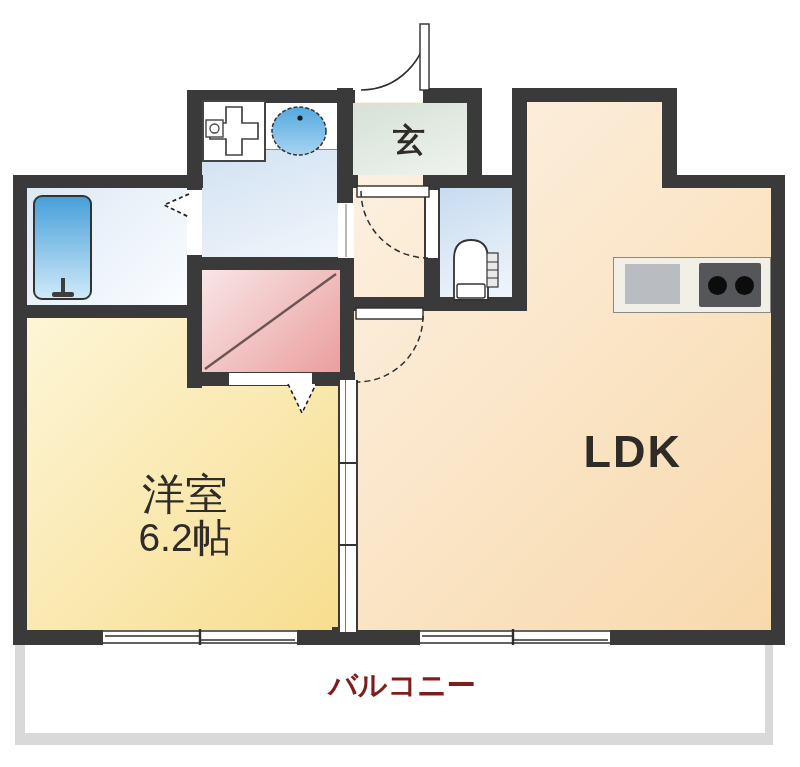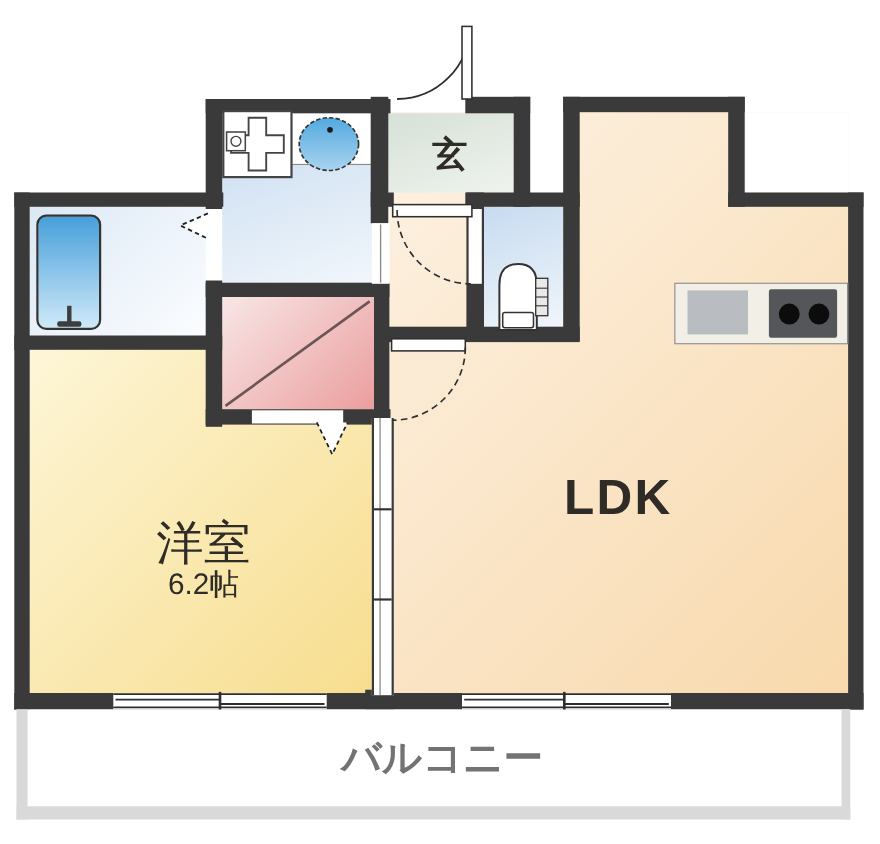--- a/index.html
+++ b/index.html
@@ -74,24 +74,24 @@
   #balcony{left:15px;top:645px;width:758px;height:100px;background:#fff;box-sizing:border-box;
            border-left:10px solid var(--balcony-border,#d9d9d9);
            border-right:8px solid var(--balcony-border,#d9d9d9);
            border-bottom:12px solid var(--balcony-border,#d9d9d9);}
   
   .lbl{position:absolute;color:var(--text,#2f2b27);text-align:center;line-height:1.08;}
   #lbl-genkan{left:379px;top:123px;width:60px;font-size:32px;font-weight:600;}
   #lbl-wic{left:205px;top:308px;width:130px;font-size:35px;font-weight:700;
            font-family:"Liberation Serif","DejaVu Serif",serif;color:#352222;letter-spacing:1px;}
   #lbl-west{left:60px;top:471px;width:250px;font-weight:400;}
-  #lbl-west .l1{font-size:43px;} #lbl-west .l2{font-size:27px;}
+  #lbl-west .l1{font-size:43px;} #lbl-west .l2{font-size:39px;}
   #lbl-ldk{left:442px;top:428px;width:240px;font-weight:700;}
-  #lbl-ldk .l1{font-size:45px;letter-spacing:2px;} #lbl-ldk .l2{font-size:40px;}
-  #lbl-balcony{left:277px;top:670px;width:250px;font-size:36px;font-weight:600;color:#737373;}
+  #lbl-ldk .l1{font-size:45px;letter-spacing:2px;text-align:right;} #lbl-ldk .l2{font-size:40px;}
+  #lbl-balcony{left:277px;top:670px;width:250px;font-size:29px;font-weight:600;color:#7f1d1d;}
   svg{position:absolute;left:0;top:0;pointer-events:none;}
 </style>
 </head>
 <body>
 
 <div id="plan">
 
   <div class="abs" id="f-ldk"></div>
   <div class="abs" id="f-notch-a"></div>
   <div class="abs" id="f-notch-b"></div>

